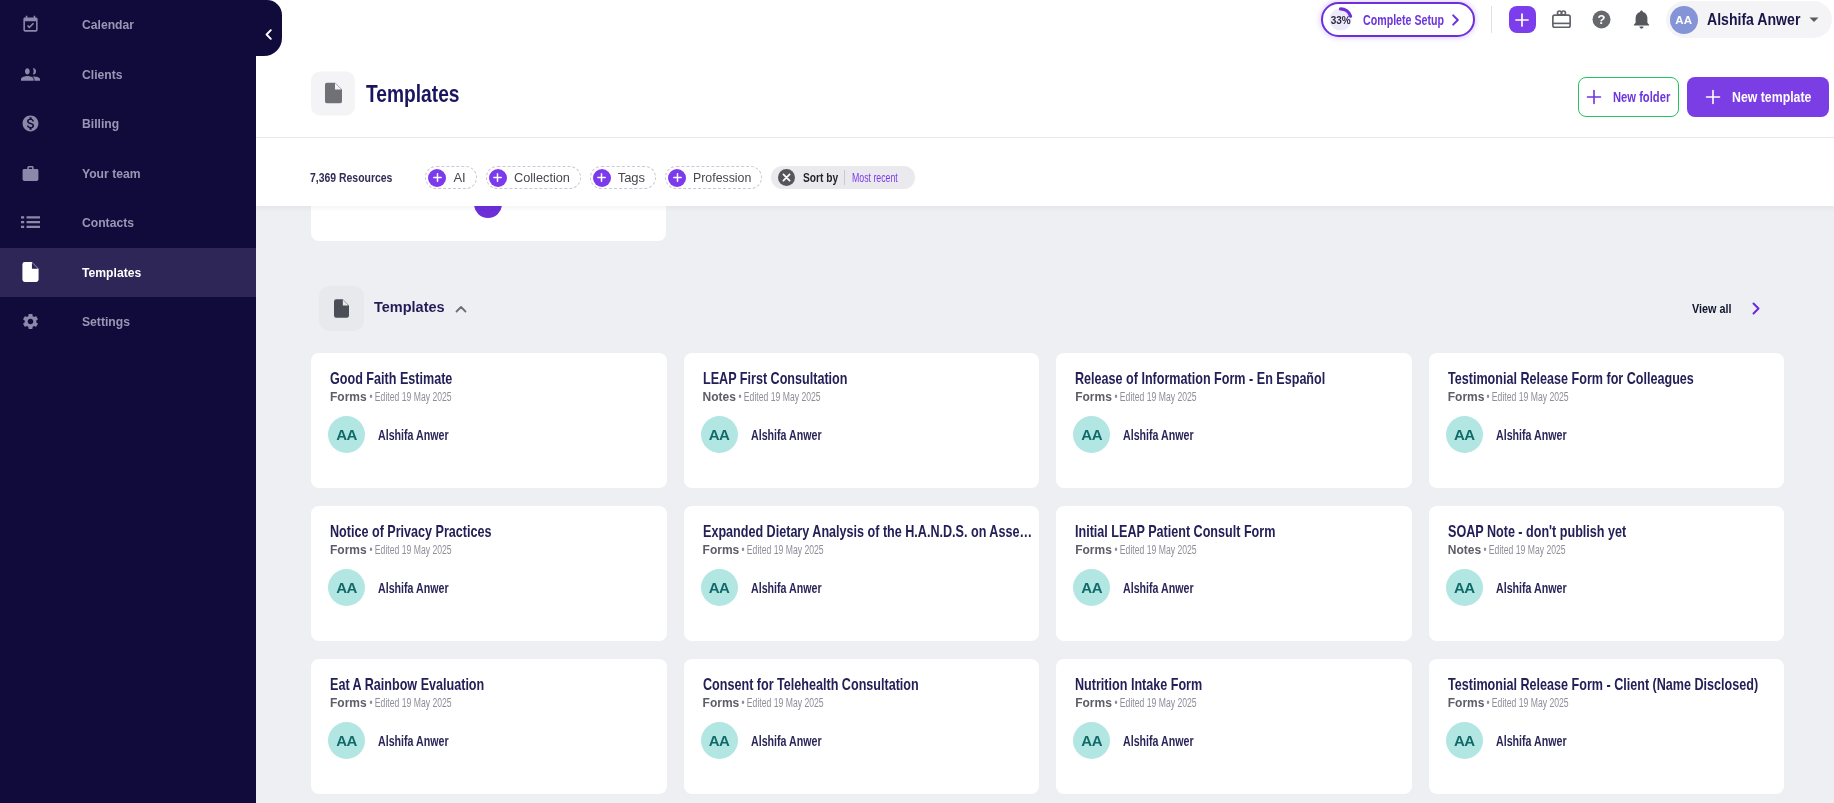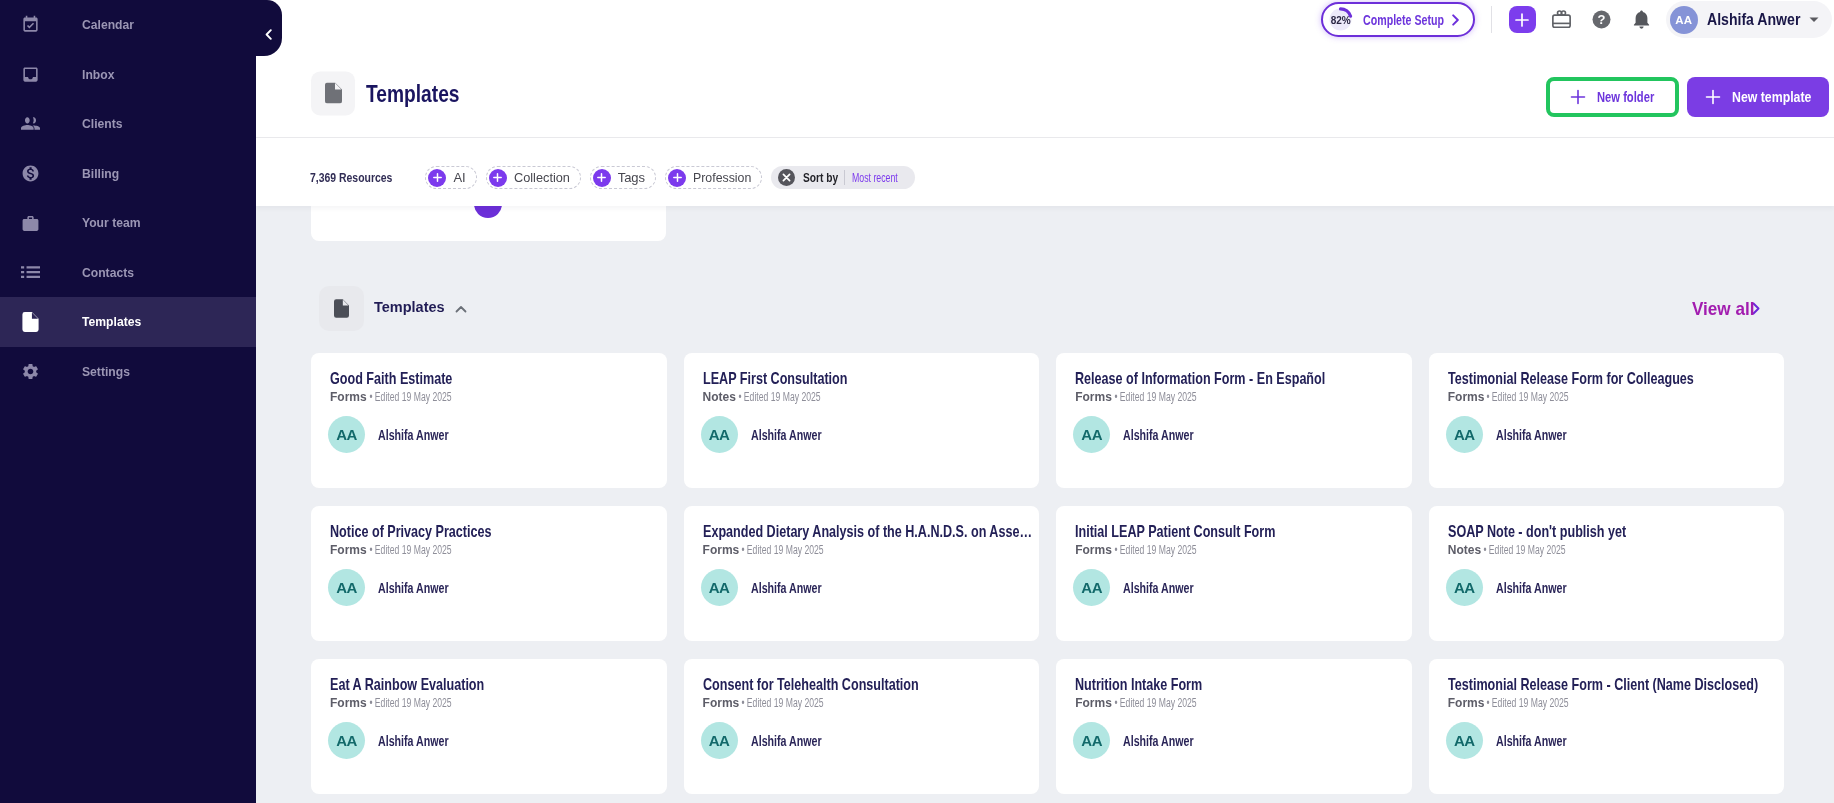--- a/index.html
+++ b/index.html
@@ -42,21 +42,21 @@
   .user-avatar { width:28px; height:28px; border-radius:50%; background:#8593d7; color:#fff; font-size:11.5px; font-weight:700; display:flex; align-items:center; justify-content:center; flex:0 0 auto; }
   .user-name { margin-left:9px; font-size:16px; font-weight:700; color:#191647; }
   .user-caret { margin-left:9px; flex:0 0 auto; }
 
   
   .titlerow { position:absolute; left:0; top:56px; width:100%; height:82px; border-bottom:1px solid #e9e9ec; display:flex; align-items:center; }
   .title-iconbox { width:44px; height:44px; border-radius:9px; background:#f4f4f6; margin-left:55px; display:flex; align-items:center; justify-content:center; flex:0 0 auto; transform:translateY(-3.5px); }
   .page-title { margin-left:11px; font-size:24px; font-weight:700; color:#1a1560; transform:translateY(-3.5px); }
   .titlerow .spacer { flex:1; }
   .btn { display:flex; align-items:center; justify-content:center; height:40px; border-radius:8px; font-size:14px; font-weight:700; cursor:pointer; border:none; }
-  .btn-outline { width:133px; background:#fff; border:4px solid #22c55e; color:#6d35dc; margin-right:8px; }
+  .btn-outline { width:101px; background:#fff; border:1px solid #22c55e; color:#6d35dc; margin-right:8px; }
   .btn-primary { width:142px; background:#7b3de4; color:#ffffff; margin-right:5px; }
   .btn .plus-ico { margin-right:11px; display:flex; }
 
   
   .searchrow { position:absolute; left:0; top:138px; width:100%; height:68px; background:#fff; display:flex; align-items:center; padding-top:11px; z-index:3; box-shadow:0 3px 4px rgba(30,30,60,0.04); }
   .res-count { margin-left:54px; font-size:12px; font-weight:700; color:#312d55; white-space:nowrap; }
   .search-box { margin-left:22px; width:585px; height:44px; background:#f0f1f4; border-radius:6px; display:flex; align-items:center; padding-left:16px; flex:0 0 auto; }
   .search-box input { border:none; outline:none; background:transparent; font-size:16px; color:#333; width:520px; margin-left:12px; font-family:"Liberation Sans",sans-serif; }
   .search-box input::placeholder { color:#9aa0aa; }
   .chips { display:flex; align-items:center; margin-left:33px; }
@@ -73,21 +73,21 @@
   .content { position:absolute; left:0; top:206px; width:100%; height:597px; background:#edeff3; }
   .partial-card { position:absolute; left:55px; top:0; width:355px; height:35px; background:#fff; border-radius:0 0 8px 8px; overflow:hidden; }
   .partial-avatar { position:absolute; left:162.5px; top:-16px; width:28px; height:28px; border-radius:50%; background:#6c2fd8; }
 
   .section-head { position:absolute; left:0; top:80px; width:100%; height:45px; display:flex; align-items:center; }
   .section-iconbox { width:45px; height:45px; border-radius:10px; background:#e8e9ed; margin-left:63px; display:flex; align-items:center; justify-content:center; flex:0 0 auto; }
   .section-title { margin-left:10px; font-size:14.5px; font-weight:700; color:#211c55; position:relative; top:-2px; }
   .section-caret { margin-left:10px; display:flex; cursor:pointer; }
   .section-head .spacer { flex:1; }
   .view-all { display:flex; align-items:center; margin-right:74px; cursor:pointer; }
-  .view-all .va-label { color:#a21caf; font-size:19px; font-weight:700; }
+  .view-all .va-label { color:#0f172a; font-size:12px; font-weight:700; }
   .view-all .va-arrow { margin-left:16px; display:flex; }
 
   .grid { position:absolute; left:55px; top:147px; width:1484px; display:grid; grid-template-columns:repeat(4, 355.6px); grid-auto-rows:135px; column-gap:17px; row-gap:18px; }
   .card { background:#fff; border-radius:8px; padding:13px 6px 0 19px; cursor:pointer; position:relative; }
   .card-title { font-size:17px; font-weight:700; color:#232057; white-space:nowrap; overflow:hidden; line-height:21px; margin-top:2px; }
   .card-meta { margin-top:1px; font-size:12px; color:#8e8e99; line-height:15px; white-space:nowrap; }
   .card-meta .meta-type { font-weight:700; color:#5d5d68; }
   .card-owner { position:absolute; left:17px; top:63px; display:flex; align-items:center; }
   .card-avatar { width:37px; height:37px; border-radius:50%; background:#b2e6e2; color:#12696a; font-size:15px; letter-spacing:-0.5px; font-weight:700; display:flex; align-items:center; justify-content:center; flex:0 0 auto; }
   .owner-name { margin-left:13px; font-size:14px; font-weight:700; color:#2a2558; }
@@ -100,28 +100,20 @@
       <div class="nav-item">
         <span class="nicon">
           <svg width="19" height="19" viewBox="0 0 24 24">
             <path d="M19 3h-1V1h-2v2H8V1H6v2H5c-1.1 0-2 .9-2 2v14c0 1.1.9 2 2 2h14c1.1 0 2-.9 2-2V5c0-1.1-.9-2-2-2zm0 16H5V8h14v11z M10.6 17l-3.1-3.1 1.4-1.4 1.7 1.7 4.5-4.5 1.4 1.4z"></path>
           </svg>
         </span>
         <span class="nlabel" style="white-space: nowrap; width: 52.0031px;"><span style="display: inline-block; transform: scaleX(0.9); transform-origin: 0px 50%; white-space: nowrap;">Calendar</span></span>
       </div>
       <div class="nav-item">
         <span class="nicon">
-          <svg width="19" height="19" viewBox="0 0 24 24">
-            <path d="M19 3H5c-1.1 0-2 .9-2 2v14c0 1.1.9 2 2 2h14c1.1 0 2-.9 2-2V5c0-1.1-.9-2-2-2zm0 12h-4c0 1.66-1.35 3-3 3s-3-1.34-3-3H5V5h14v10z"></path>
-          </svg>
-        </span>
-        <span class="nlabel" style="white-space: nowrap; width: 32.4px;"><span style="display: inline-block; transform: scaleX(0.9); transform-origin: 0px 50%; white-space: nowrap;">Inbox</span></span>
-      </div>
-      <div class="nav-item">
-        <span class="nicon">
           <svg width="21" height="15" viewBox="0 0 24 16">
             <path d="M8 8c1.66 0 3-1.79 3-4s-1.34-4-3-4-3 1.79-3 4 1.34 4 3 4zm8 0c1.66 0 3-1.79 3-4s-1.34-4-3-4c-.35 0-.69.07-1 .2.63 1.05 1 2.35 1 3.8s-.37 2.75-1 3.8c.31.13.65.2 1 .2zm-8 2c-2.67 0-8 1.34-8 4v2h16v-2c0-2.66-5.33-4-8-4zm8 .5c-.46 0-.96.04-1.5.11 1.31.92 2.5 2.2 2.5 3.39v2h7v-2c0-2.66-5.33-3.5-8-3.5z"></path>
           </svg>
         </span>
         <span class="nlabel" style="white-space: nowrap; width: 40.5141px;"><span style="display: inline-block; transform: scaleX(0.9); transform-origin: 0px 50%; white-space: nowrap;">Clients</span></span>
       </div>
       <div class="nav-item">
         <span class="nicon">
           <svg width="19" height="19" viewBox="0 0 24 24">
             <path d="M12 2C6.48 2 2 6.48 2 12s4.48 10 10 10 10-4.48 10-10S17.52 2 12 2zm1.41 16.09V20h-2.67v-1.93c-1.71-.36-3.16-1.46-3.27-3.4h1.96c.1 1.05.82 1.87 2.65 1.87 1.96 0 2.4-.98 2.4-1.59 0-.83-.44-1.61-2.67-2.14-2.48-.6-4.18-1.62-4.18-3.67 0-1.72 1.39-2.84 3.11-3.21V4h2.67v1.95c1.86.45 2.79 1.86 2.85 3.39H14.3c-.05-1.11-.64-1.87-2.22-1.87-1.5 0-2.4.68-2.4 1.64 0 .84.65 1.39 2.67 1.91s4.18 1.39 4.18 3.91c-.01 1.83-1.38 2.83-3.12 3.16z"></path>
@@ -174,21 +166,21 @@
 
 <div class="main">
 
   <div class="topbar">
     <div class="setup-pill">
       <div class="setup-progress">
         <svg width="27" height="27" viewBox="0 0 27 27">
           <circle cx="13.5" cy="13.5" r="11" fill="#edeafa"></circle>
           <path d="M13.5 2.9 A10.6 10.6 0 0 1 23.58 10.2" fill="none" stroke="#6d2fd9" stroke-width="3.2" stroke-linecap="round"></path>
         </svg>
-        <div class="pct">82%</div>
+        <div class="pct">33%</div>
       </div>
       <div class="setup-label" style="white-space: nowrap; width: 80.9994px;"><span style="display: inline-block; transform: scaleX(0.76); transform-origin: 0px 50%; white-space: nowrap;">Complete Setup</span></div>
       <svg width="7" height="12" viewBox="0 0 7 12">
           <path d="M1.2 1.4 L5.8 6 L1.2 10.6" stroke="#6d30dc" stroke-width="2" fill="none" stroke-linecap="round" stroke-linejoin="round"></path>
         </svg>
     </div>
     <div class="topbar-divider"></div>
     <button class="icon-btn plus-btn">
       <svg width="14" height="14" viewBox="0 0 14 14">
           <path d="M7 1 V13 M1 7 H13" stroke="#ffffff" stroke-width="1.7" stroke-linecap="round"></path>

